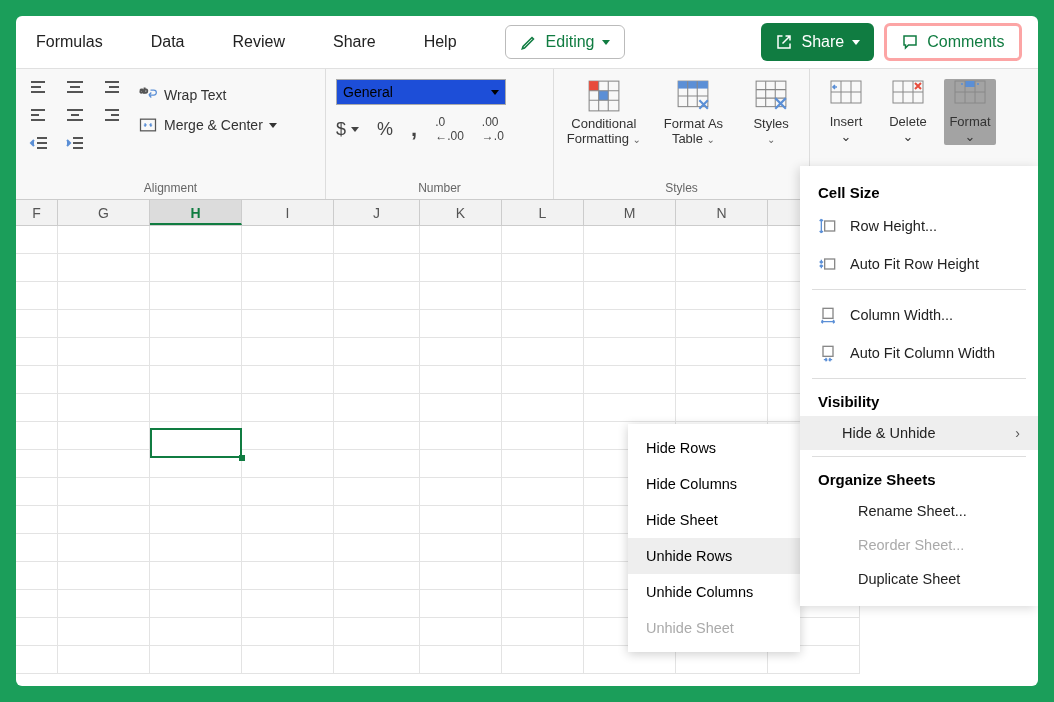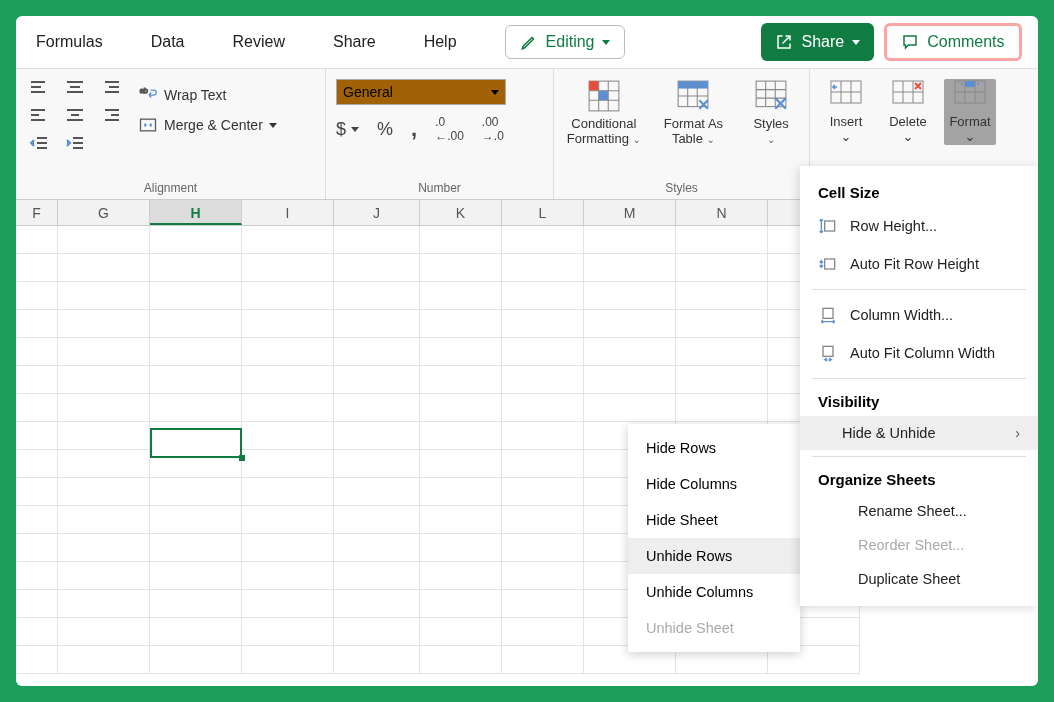--- a/index.html
+++ b/index.html
@@ -27,21 +27,21 @@
 
   
   .align-grid { display: grid; grid-template-columns: repeat(3, 26px); grid-template-rows: repeat(3, 24px); gap: 4px 10px; }
   .align-grid .ic { display: flex; align-items: center; justify-content: center; cursor: pointer; }
   .align-right-col { display: flex; flex-direction: column; gap: 10px; padding-top: 10px; justify-content: space-between; }
   .wrap-item, .merge-item { display: flex; align-items: center; gap: 6px; font-size: 14px; color: #333; cursor: pointer; }
   .wrap-item svg, .merge-item svg { width: 20px; height: 20px; }
 
   
   .number-col { display: flex; flex-direction: column; gap: 10px; padding-top: 4px; }
-  .num-select { width: 170px; height: 26px; border: 1px solid #aaa; background: #a16207; font-size: 14px; padding: 0 6px; display: flex; align-items: center; justify-content: space-between; cursor: pointer; }
+  .num-select { width: 170px; height: 26px; border: 1px solid #aaa; background: #1d4ed8; font-size: 14px; padding: 0 6px; display: flex; align-items: center; justify-content: space-between; cursor: pointer; }
   .num-row { display: flex; gap: 18px; font-size: 18px; color: #444; align-items: center; }
   .num-row span { cursor: pointer; }
 
   
   .styles-body { display: flex; gap: 10px; padding-top: 4px; }
   .big-btn { display: flex; flex-direction: column; align-items: center; justify-content: flex-start; width: 80px; cursor: pointer; font-size: 13px; color: #333; gap: 4px; text-align: center; line-height: 1.15; }
   .big-btn .iconbox { width: 34px; height: 34px; display: flex; align-items: center; justify-content: center; }
   .big-btn .dd { font-size: 10px; color: #666; }
 
   

